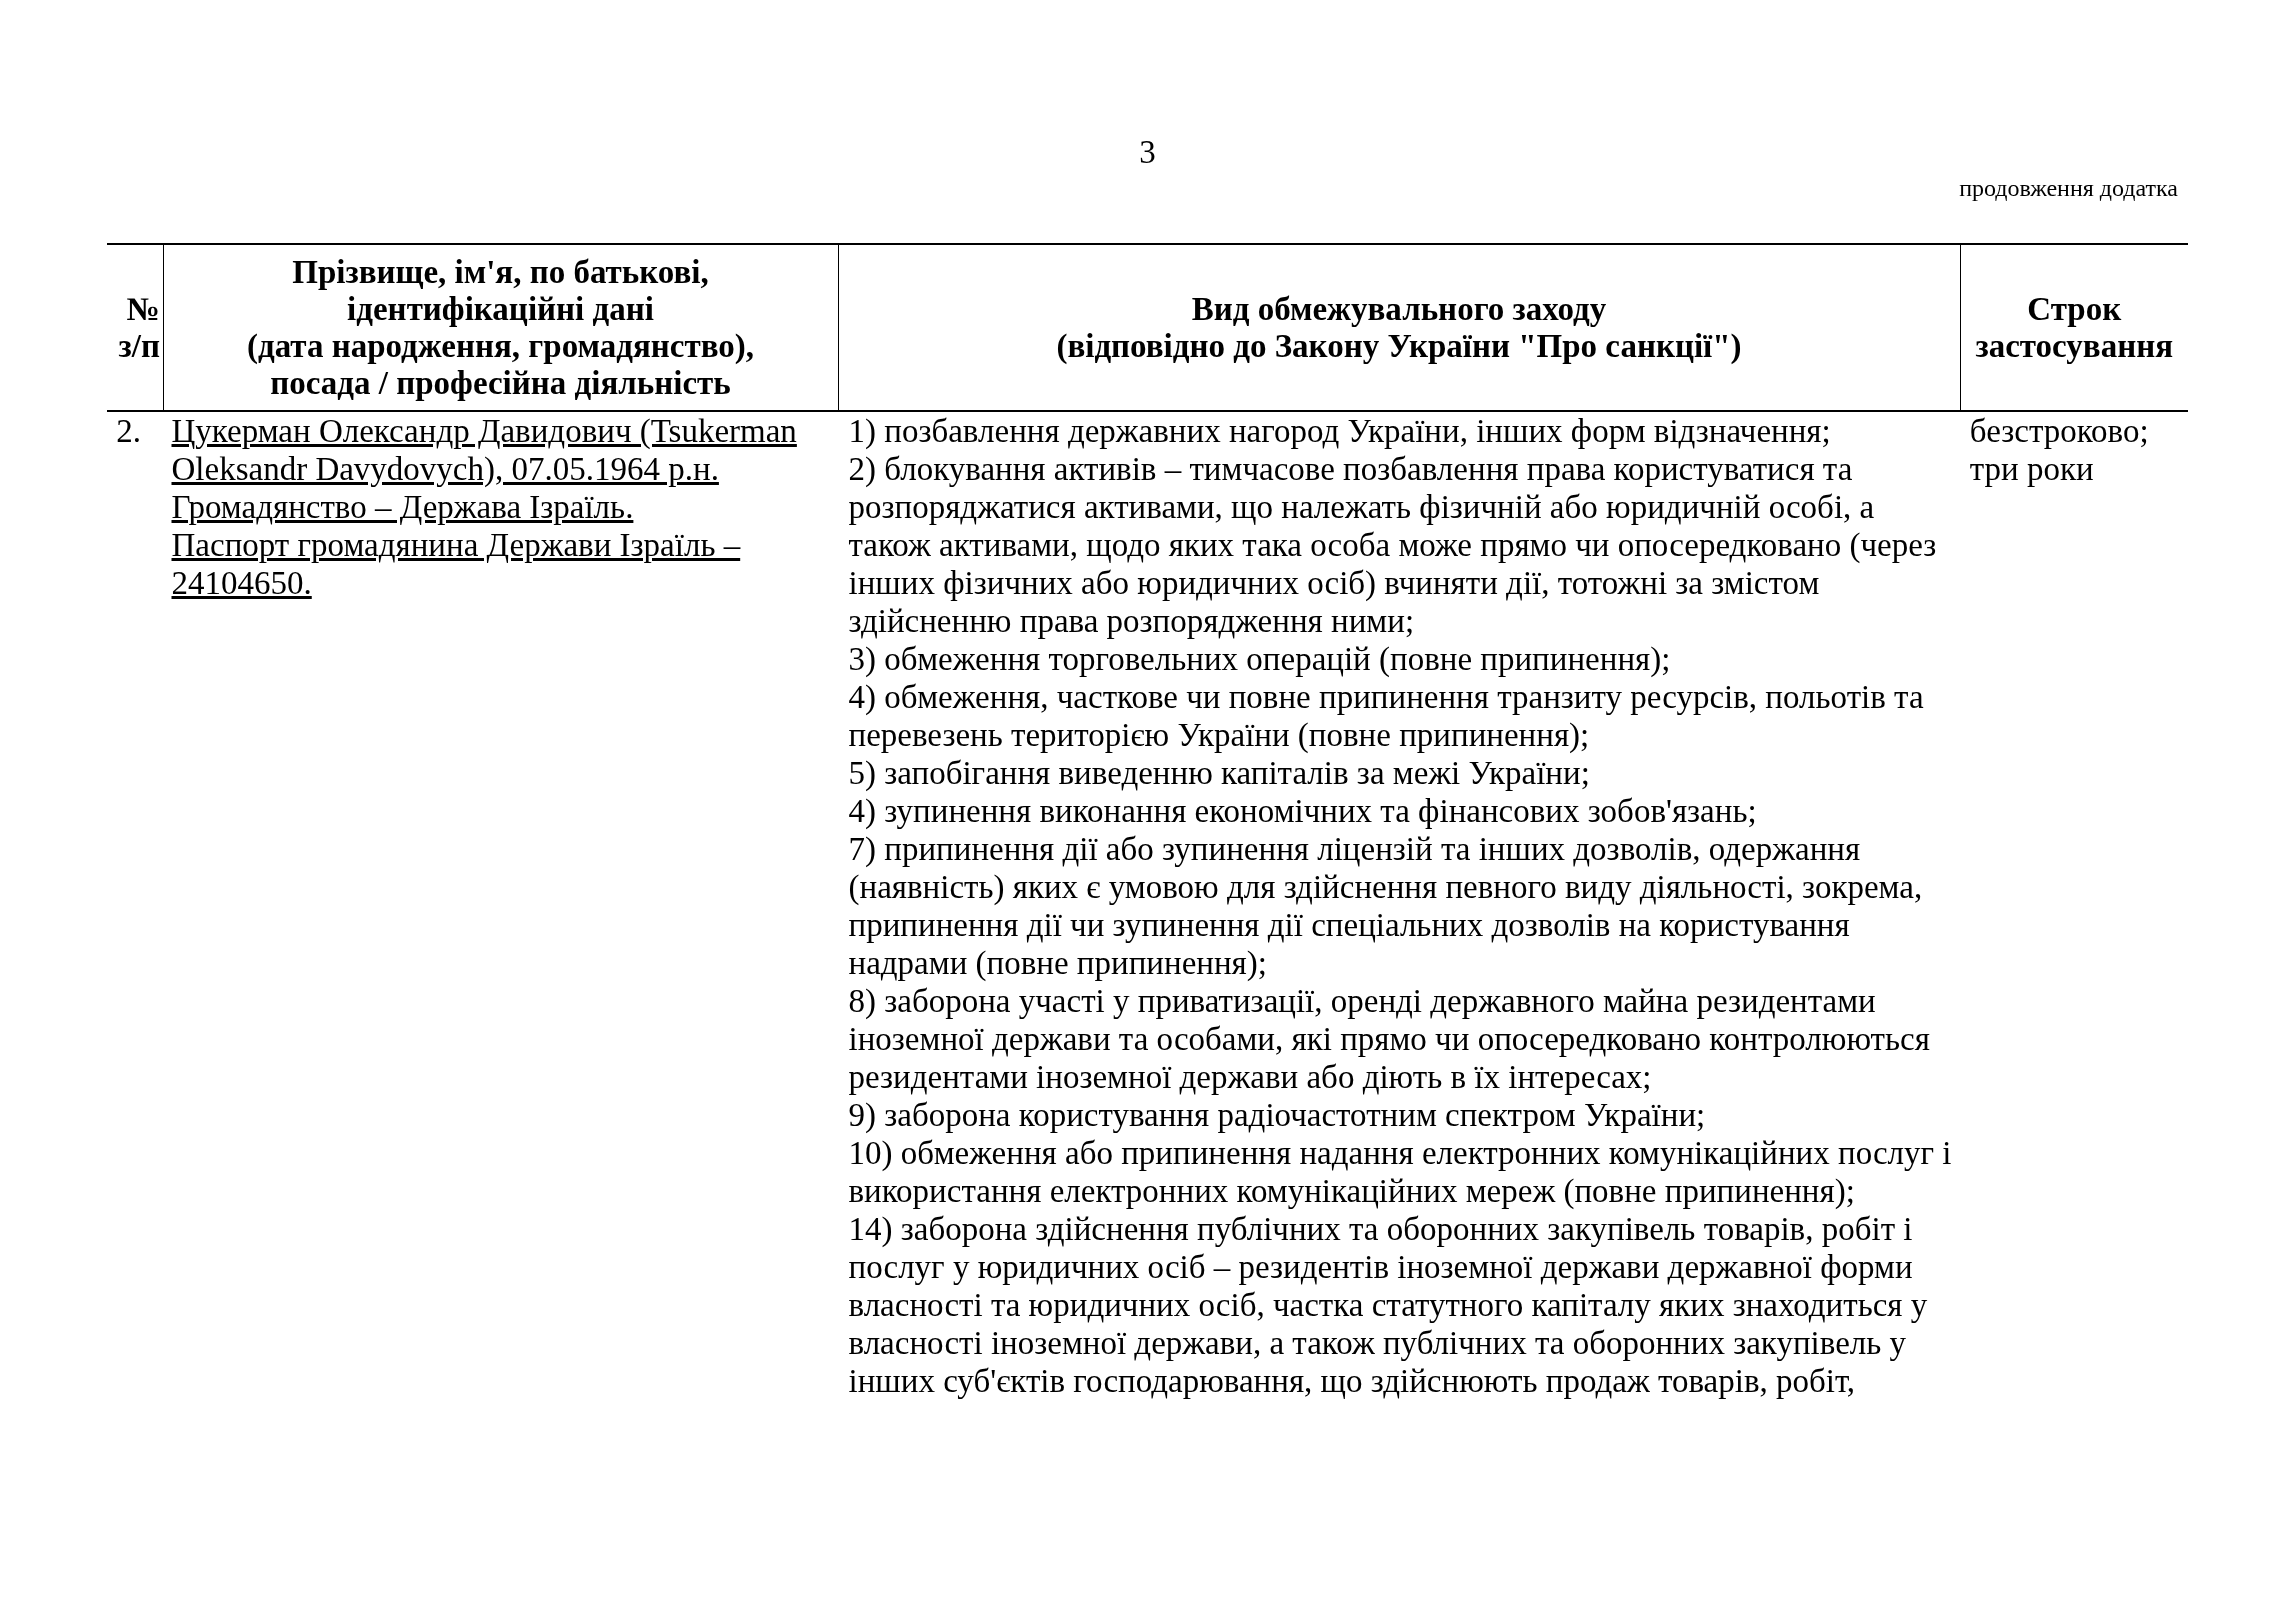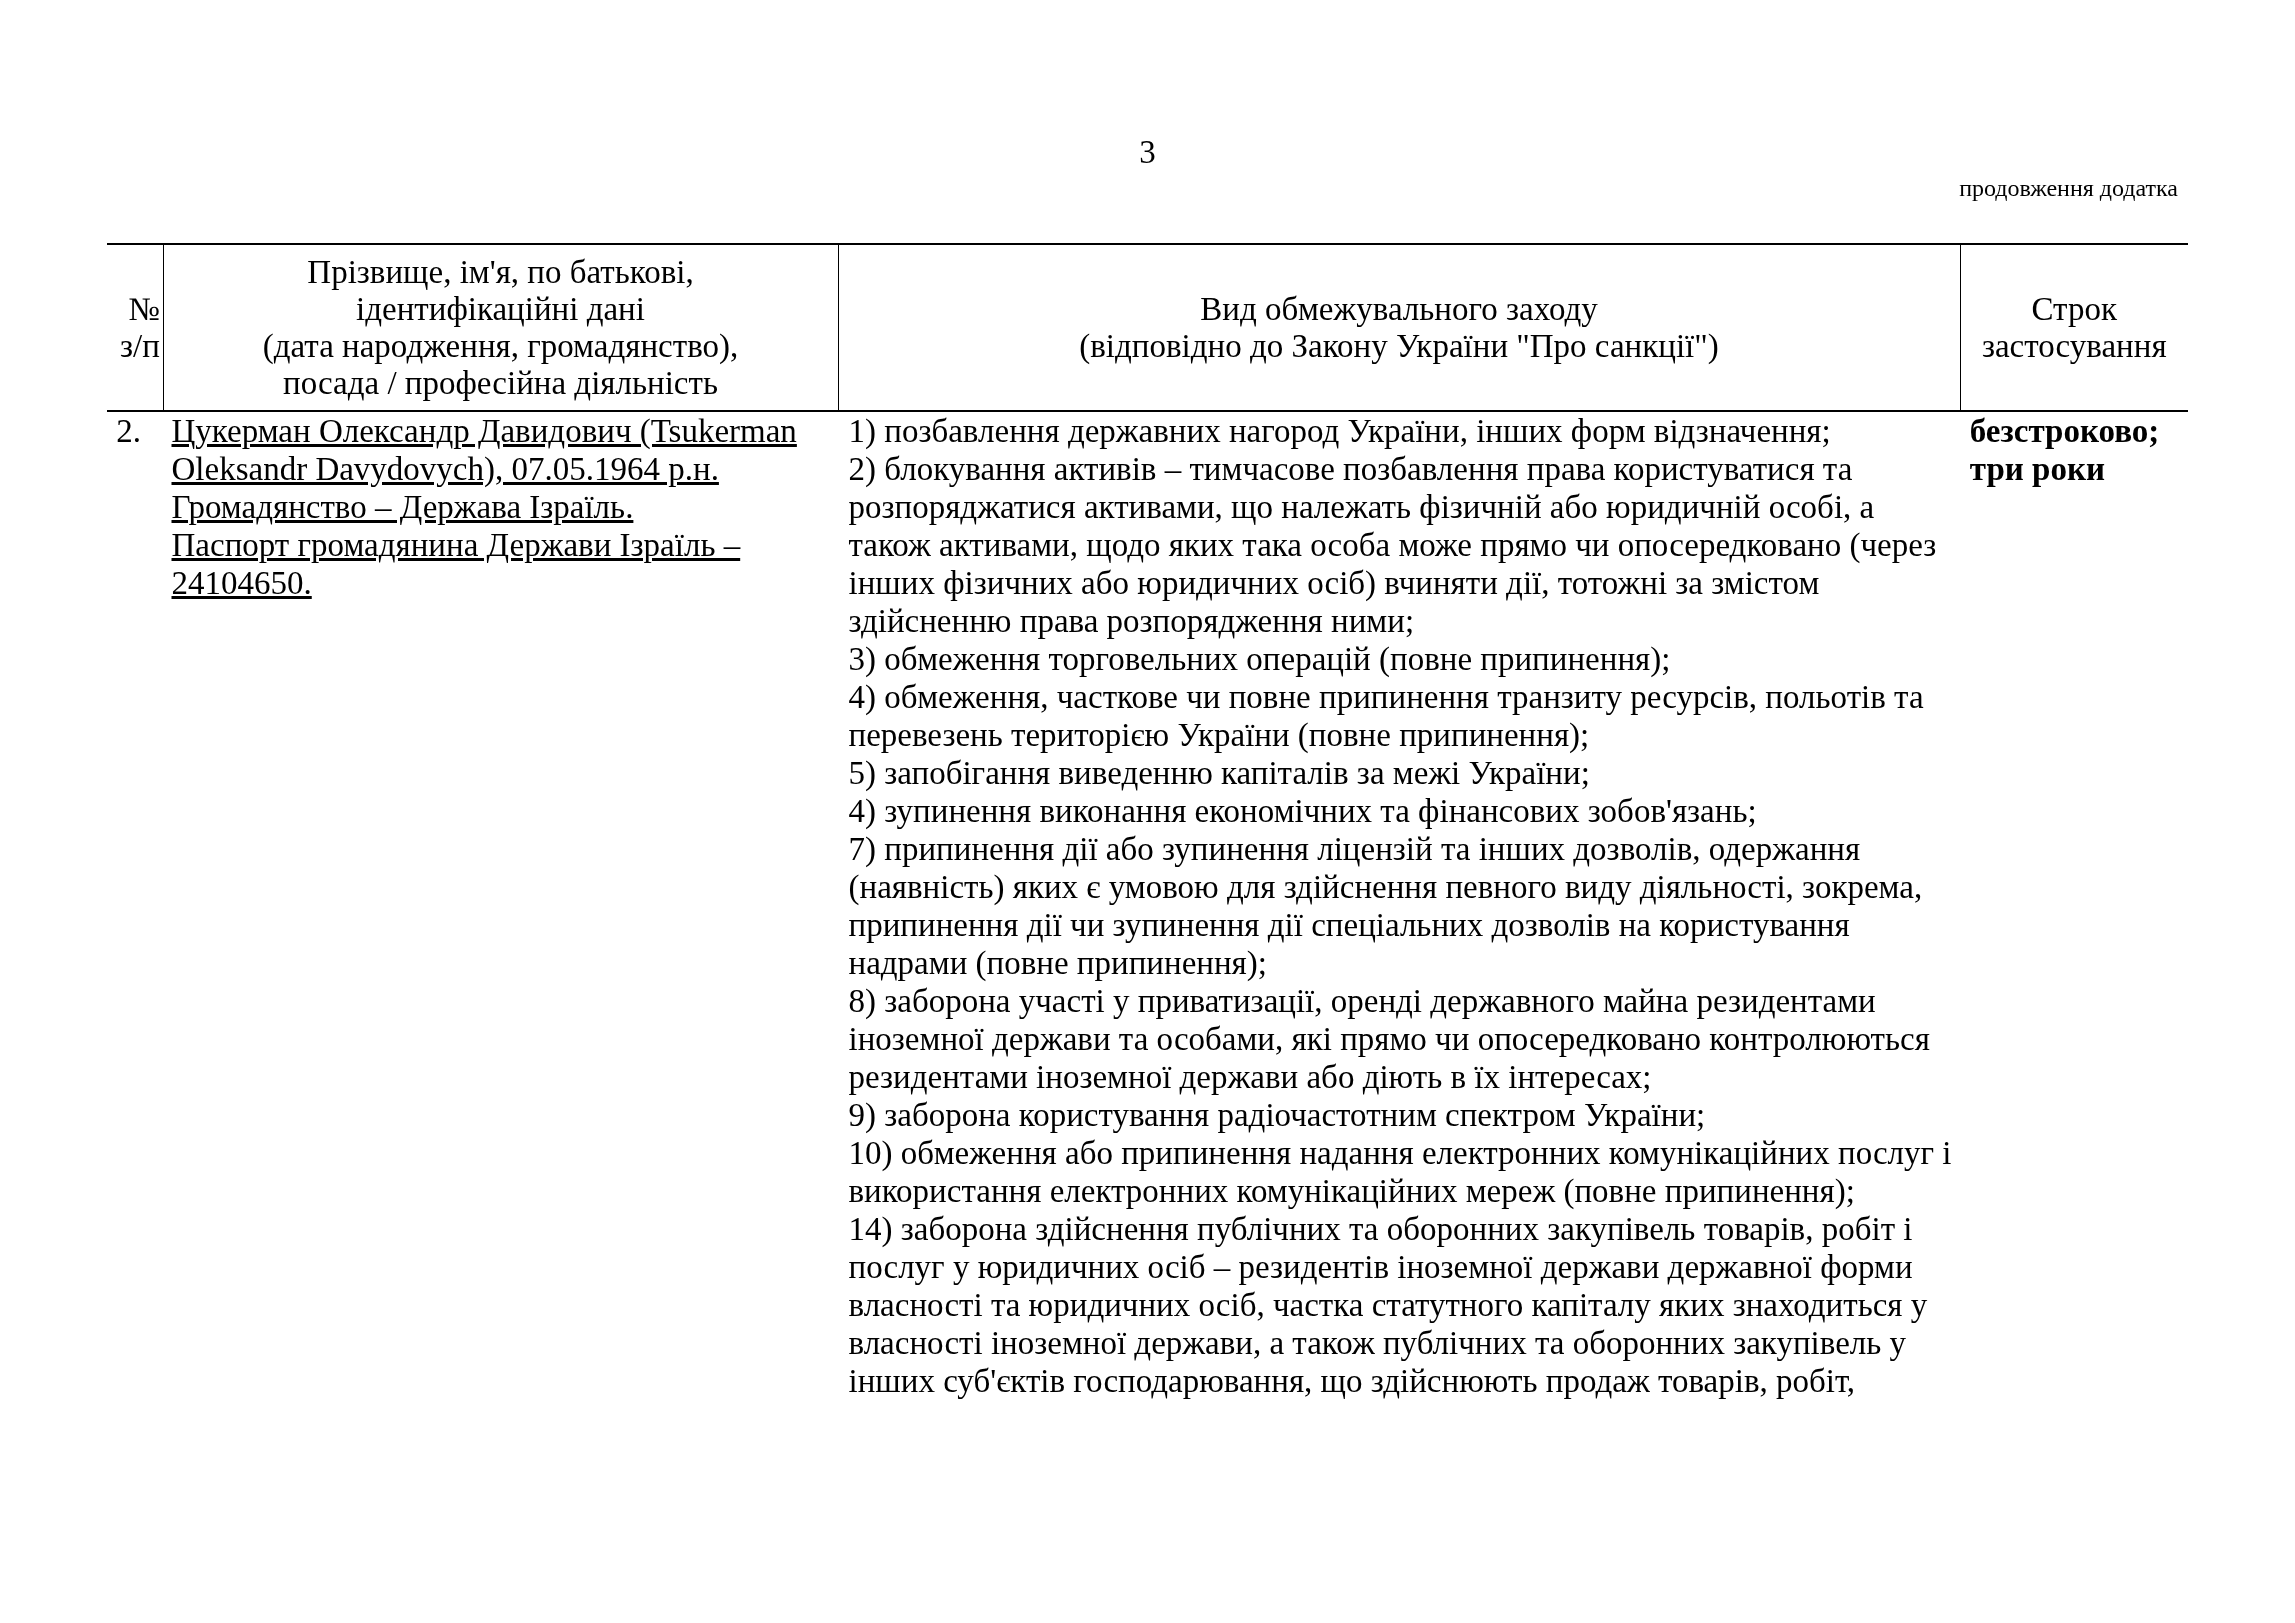--- a/index.html
+++ b/index.html
@@ -3,40 +3,40 @@
 <meta charset="utf-8">
 <style>
   html, body { margin: 0; padding: 0; background: #ffffff; }
   body { width: 2295px; height: 1623px; position: relative; overflow: hidden;
          font-family: "Liberation Serif", "DejaVu Serif", serif; color: #000; }
   .page-number { position: absolute; left: 0; width: 2295px; top: 133px;
                  text-align: center; font-size: 33px; line-height: 38px; }
   .continuation { position: absolute; right: 117px; top: 169px;
                   font-size: 24px; line-height: 38px; text-align: right; }
   .table { position: absolute; left: 107px; top: 243px; width: 2081px; border-collapse: collapse; table-layout: fixed; }
-  .table th { font-weight: normal; font-size: 33px; line-height: 37px; vertical-align: middle;
+  .table th { font-weight: bold; font-size: 33px; line-height: 37px; vertical-align: middle;
               text-align: center; height: 165px; padding: 0 3.9px;
               border-top: 2px solid #000; border-bottom: 2px solid #000; }
   .table th + th { border-left: 1.3px solid #000; }
   .table td { font-size: 33px; line-height: 38px; vertical-align: top; padding: 0; border: none; }
   .col-num { width: 56px; }
   .col-person { width: 675px; }
   .col-measure { width: 1122px; }
   .col-term { width: 228px; }
   .th-num { padding: 0 !important; text-align: right !important; }
   .th-num span { display: block; padding-right: 2.6px; }
   .cell-pad-measure { padding-left: 10.5px !important; padding-right: 9.2px !important; }
   .cell-pad-term { padding-left: 9.8px !important; }
   .cell-pad-person { padding-left: 8.5px !important; padding-right: 13px !important; text-decoration: underline; }
   .cell-num { padding-left: 9.2px !important; }
   .row-cont td { padding-top: 7.9px; padding-bottom: 13px; }
   .row-entry td { padding-top: 0; }
   .line { display: block; white-space: nowrap; }
   .person-line { display: block; white-space: nowrap; }
-  .term-line { display: block; white-space: nowrap; font-weight: bold; }
+  .term-line { display: block; white-space: nowrap; }
 </style>
 </head>
 <body>
 
 <div class="page-number">3</div>
 <div class="continuation">продовження додатка</div>
 
 <table class="table">
   <colgroup>
     <col class="col-num">

